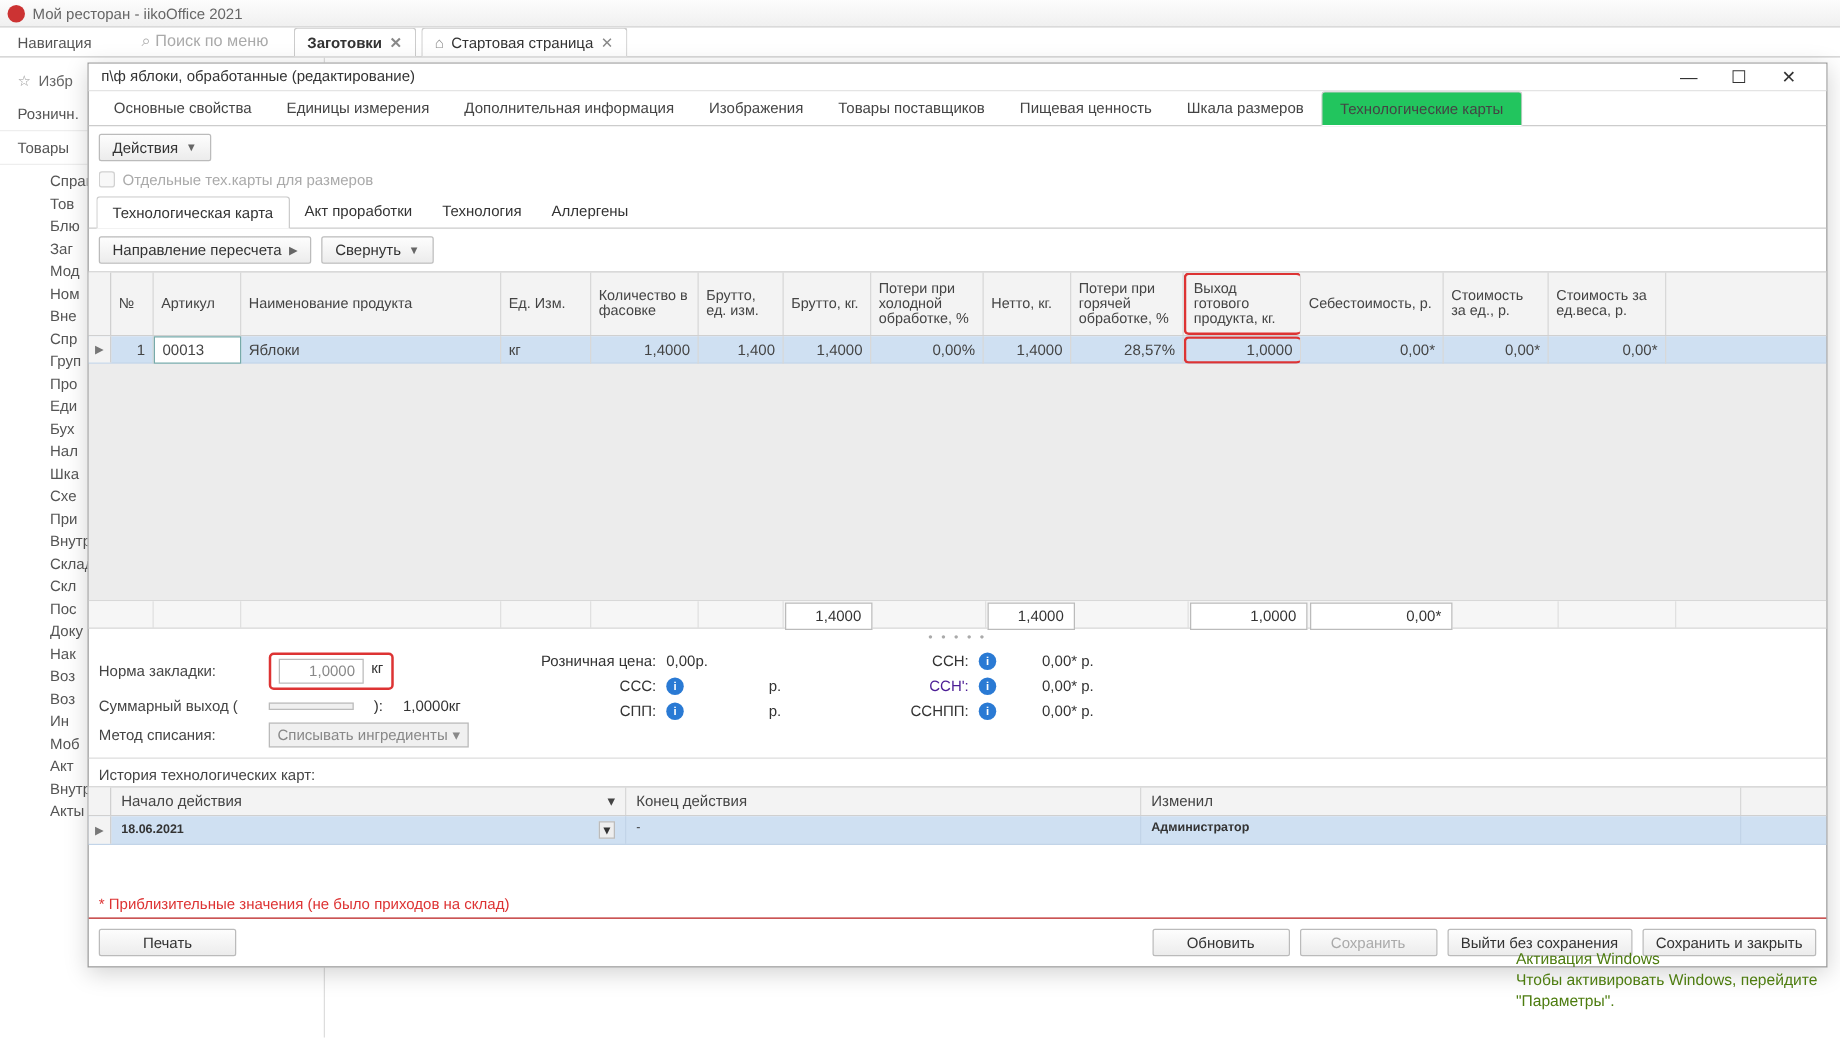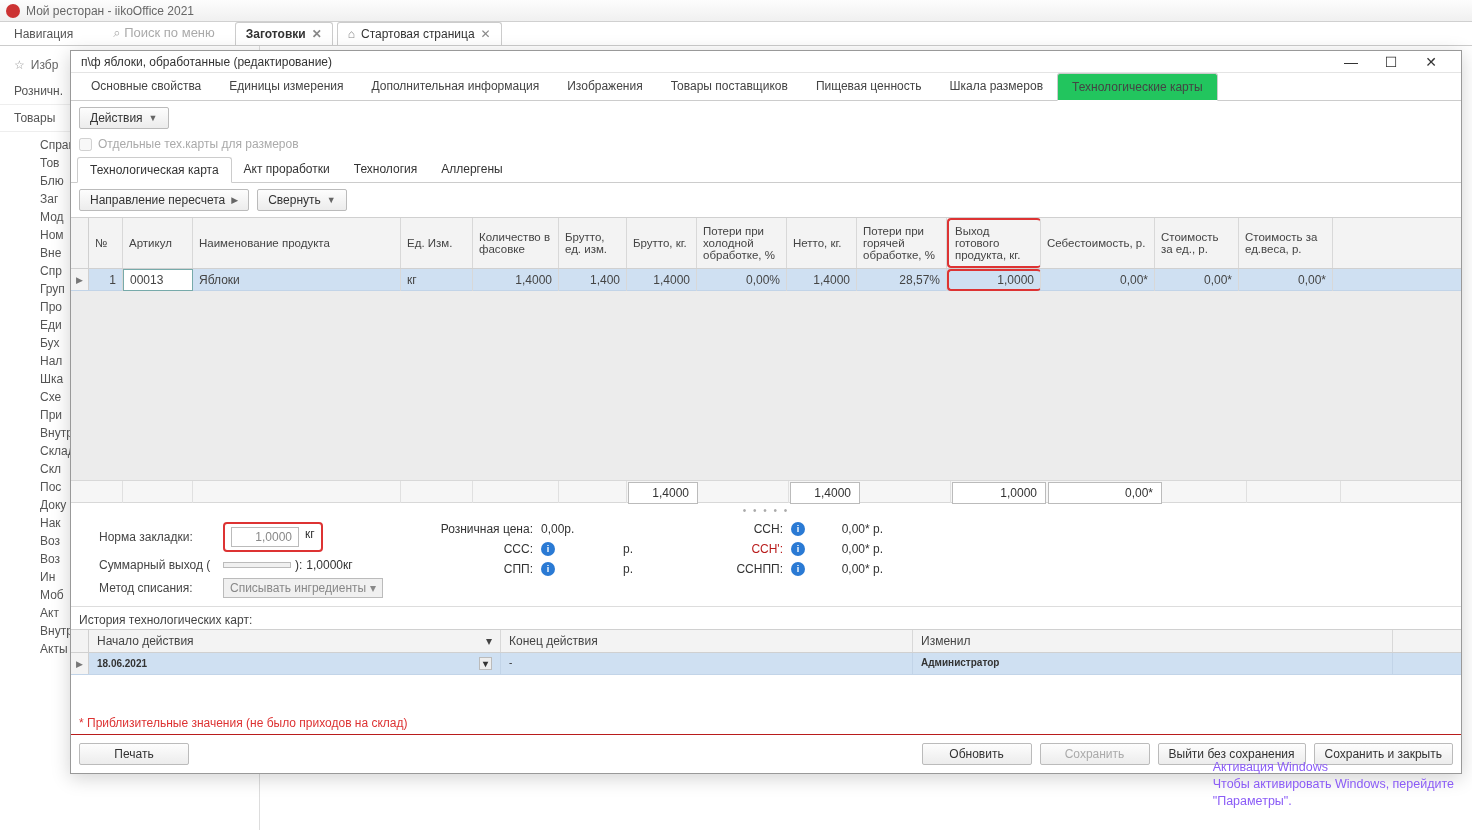--- a/index.html
+++ b/index.html
@@ -58,21 +58,21 @@
 .sum-row { display:flex; border-bottom: 1px solid #d8d8d8; background: #f6f6f6; height: 22px; }
 .sum-row .sc { border-right: 1px solid #e0e0e0; height:22px; display:flex; align-items:center; justify-content:flex-end; padding: 0 8px; font-size:12px; }
 .sum-row .sc.box { background:#fff; border:1px solid #bbb; margin:1px; }
 
 .red-box { border: 2px solid #d33; border-radius: 4px; }
 
 .mid-dots { text-align:center; color:#aaa; font-size:10px; padding:2px 0; letter-spacing:2px; }
 
 .form-area { display:flex; padding: 4px 8px 8px; gap: 40px; border-bottom: 1px solid #ddd; }
 .form-col { display:flex; flex-direction:column; gap:6px; }
-.form-row { display:flex; align-items:center; gap:4px; font-size:12px;margin-left:20px; }
+.form-row { display:flex; align-items:center; gap:16px; font-size:12px; }
 .form-row label { width: 120px; color:#444; }
 .inp { border:1px solid #bbb; background:#fff; padding:2px 6px; width:68px; text-align:right; color:#888; }
 .inp.dis { background:#f0f0f0; color:#aaa; }
 .sel { border:1px solid #bbb; background:#f0f0f0; padding:2px 6px; width:160px; color:#888; display:flex; justify-content:space-between; }
 .info-icon { width:14px; height:14px; border-radius:50%; background:#2a7ad4; color:#fff; display:inline-flex; align-items:center; justify-content:center; font-size:9px; font-weight:bold; }
 .price-col { display:flex; flex-direction:column; gap:6px; }
 .price-row { display:flex; align-items:center; gap:8px; }
 .price-row .lbl { width:110px; text-align:right; }
 .price-row .val { width:70px; text-align:right; }
 
@@ -83,21 +83,21 @@
 .hist-row .hc { padding:4px 8px; border-right:1px solid #c2d4e8; font-size:10px; }
 .hist-empty { height:50px; }
 
 .warn { color:#d33; padding:4px 8px; font-size:12px; }
 
 .footer { display:flex; padding:8px; gap:8px; border-top:1px solid #b91c1c; }
 .footer .spacer { flex:1; }
 .footer .btn { min-width:110px; justify-content:center; }
 .footer .btn.dis { color:#aaa; }
 
-.watermark { position:absolute; right:18px; bottom:20px; color:#8b5cf6; font-size:12.5px; text-align:left; line-height:1.35; pointer-events:none; }
+.watermark { position:absolute; right:18px; bottom:20px; color:#4d7c0f; font-size:12.5px; text-align:left; line-height:1.35; pointer-events:none; }
 
 
 .cw-no{width:34px}.cw-art{width:70px}.cw-name{width:208px}.cw-ed{width:72px}.cw-qty{width:86px}.cw-bred{width:68px}.cw-brkg{width:70px}.cw-cold{width:90px}.cw-net{width:70px}.cw-hot{width:90px}.cw-out{width:94px}.cw-cost{width:114px}.cw-unitp{width:84px}.cw-wp{width:94px}
 .hh1{width:412px}.hh2{width:412px}.hh3{width:480px}
 </style>
 </head>
 <body>
 
 <div class="title-bar">
   <span class="icon"></span>
@@ -304,21 +304,21 @@
           <span class="val">р.</span>
         </div>
     </div>
     <div class="price-col">
       <div class="price-row">
           <span class="lbl">ССН:</span>
           <span class="info-icon">i</span>
           <span class="val">0,00* р.</span>
         </div>
       <div class="price-row">
-          <span class="lbl" style="color:#b91c1c">ССН':</span>
+          <span class="lbl" style="color:#4c1d95">ССН':</span>
           <span class="info-icon">i</span>
           <span class="val">0,00* р.</span>
         </div>
       <div class="price-row">
           <span class="lbl">ССНПП:</span>
           <span class="info-icon">i</span>
           <span class="val">0,00* р.</span>
         </div>
     </div>
   </div>

